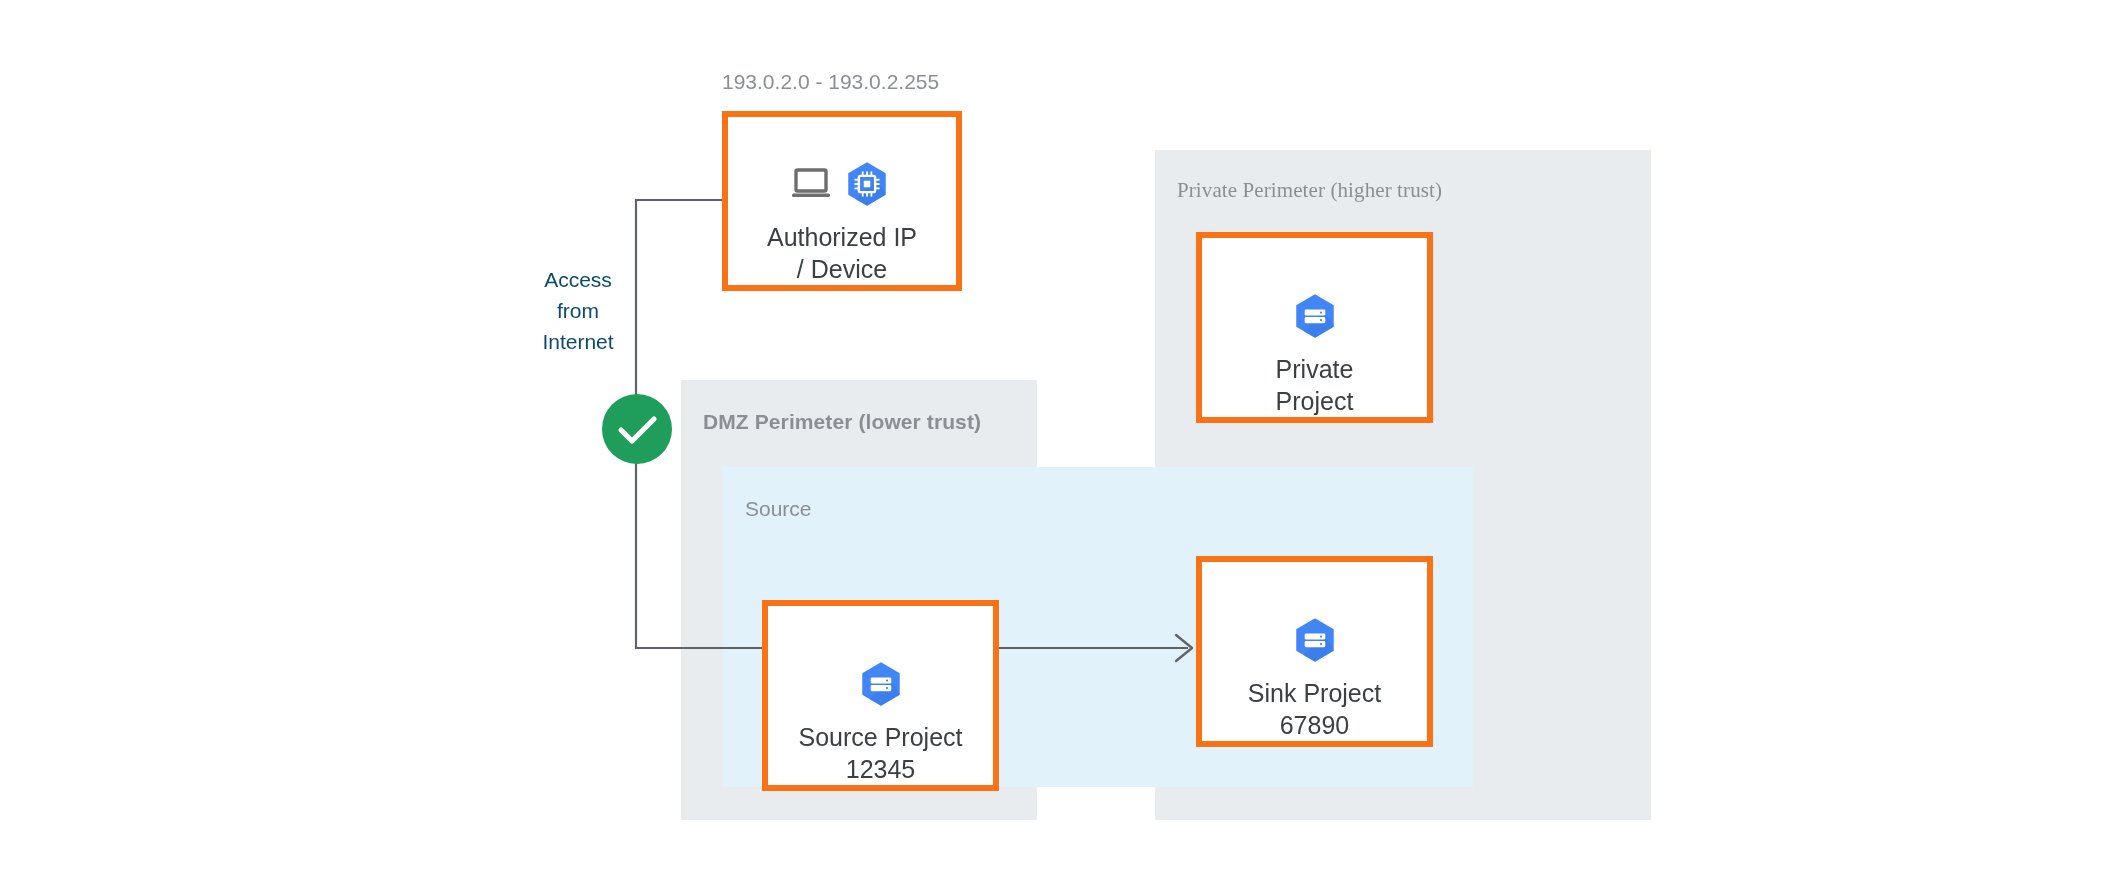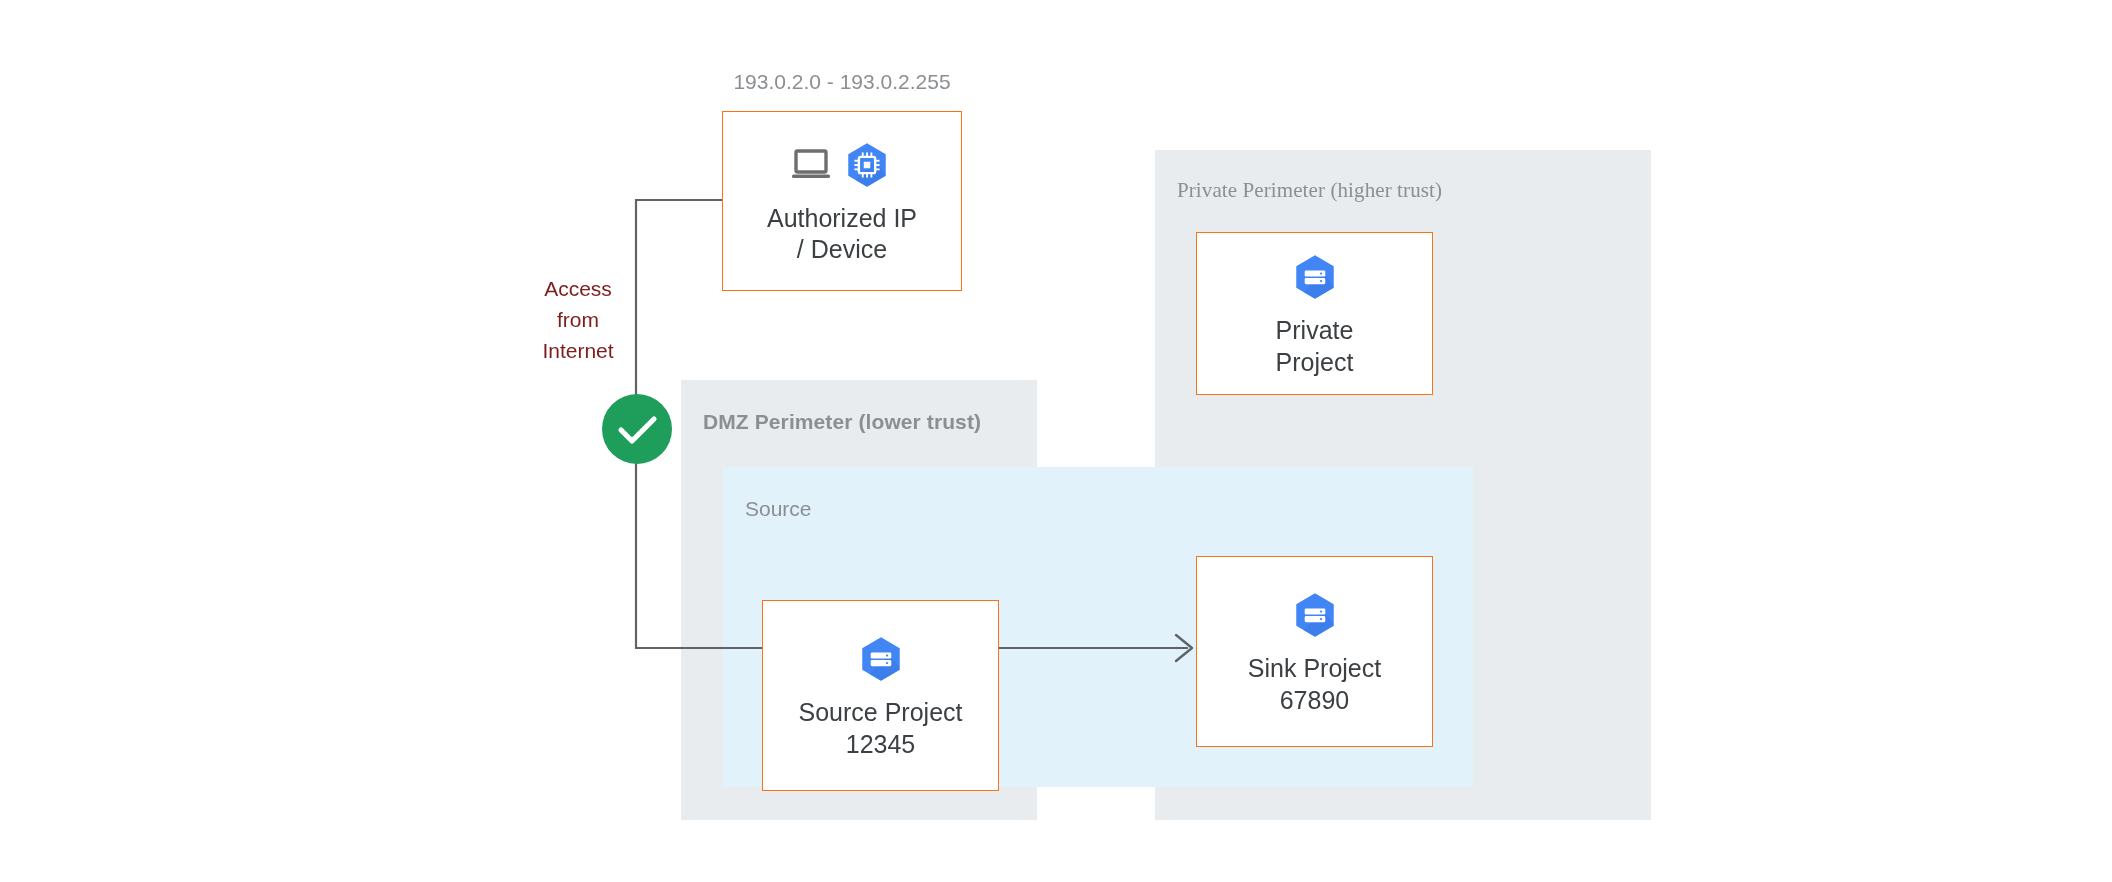--- a/index.html
+++ b/index.html
@@ -55,70 +55,69 @@
     top: 497px;
     font-size: 21px;
     color: #8b8f93;
     white-space: nowrap;
   }
 
   
   .node {
     position: absolute;
     background: #ffffff;
-    border: 1px solid #f97316;
+    border: 6px solid #f97316;
     box-sizing: border-box;
     display: flex;
     flex-direction: column;
     align-items: center;
-    justify-content: center;
+    justify-content: flex-end;
   }
   .node .icon-row {
     display: flex;
     align-items: center;
     justify-content: center;
     gap: 10px;
     height: 56px;
     margin-bottom: 10px;
   }
   .node .node-label {
     font-size: 25px;
     line-height: 1.26;
     color: #3c4043;
     text-align: center;
     white-space: pre-line;
   }
 
   #node-authorized { left: 722px;  top: 111px; width: 240px; height: 180px; }
-  #node-private    { left: 1196px; top: 232px; width: 237px; height: 163px; }
+  #node-private    { left: 1196px; top: 232px; width: 237px; height: 191px; }
   #node-source     { left: 762px;  top: 556px; width: 237px; height: 191px; margin-top: 44px; }
   #node-sink       { left: 1196px; top: 556px; width: 237px; height: 191px; }
 
   
   #ip-range-label {
     position: absolute;
     left: 722px;
     top: 70px;
     width: 240px;
-    text-align: center;
     font-size: 21px;
     color: #8b8f93;
     white-space: nowrap;
   }
 
   
   #access-label {
     position: absolute;
     left: 528px;
-    top: 274px;
+    top: 265px;
     width: 100px;
     text-align: center;
     font-size: 21px;
     line-height: 1.47;
-    color: #7f1d1d;
+    color: #0c4a6e;
     white-space: pre-line;
   }
 
   
   #allow-badge {
     position: absolute;
     left: 602px;
     top: 394px;
     width: 70px;
     height: 70px;

